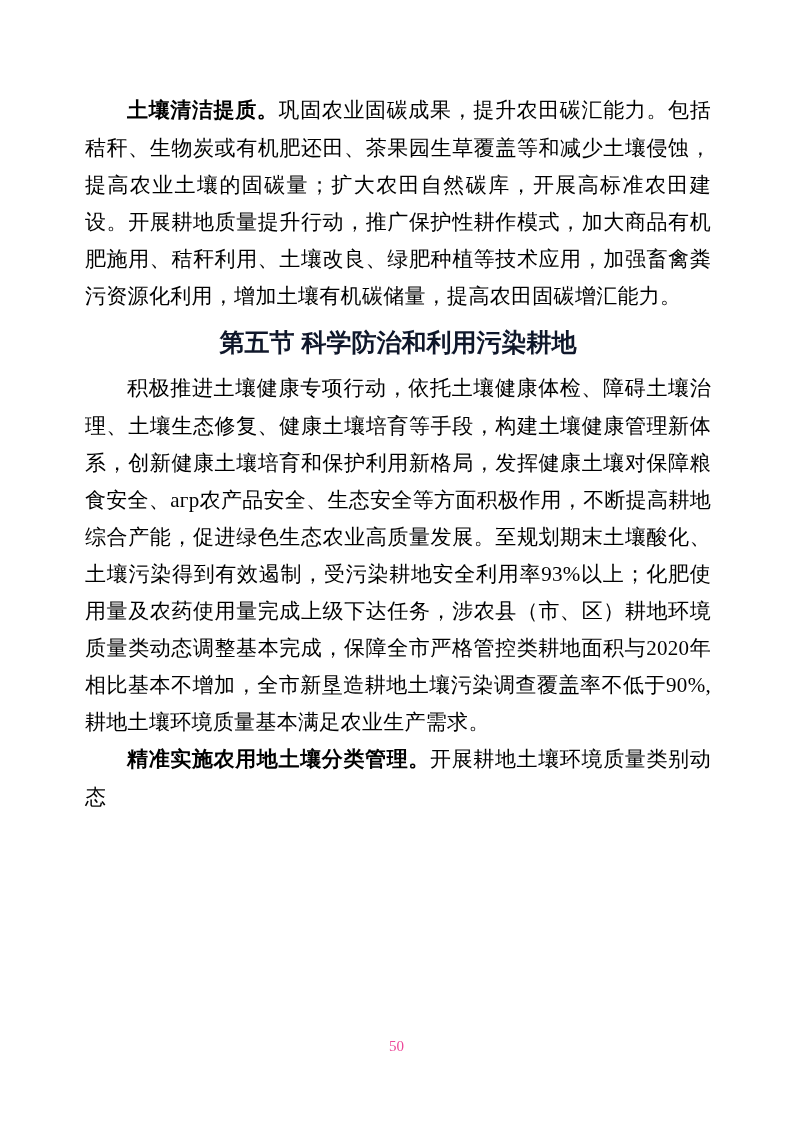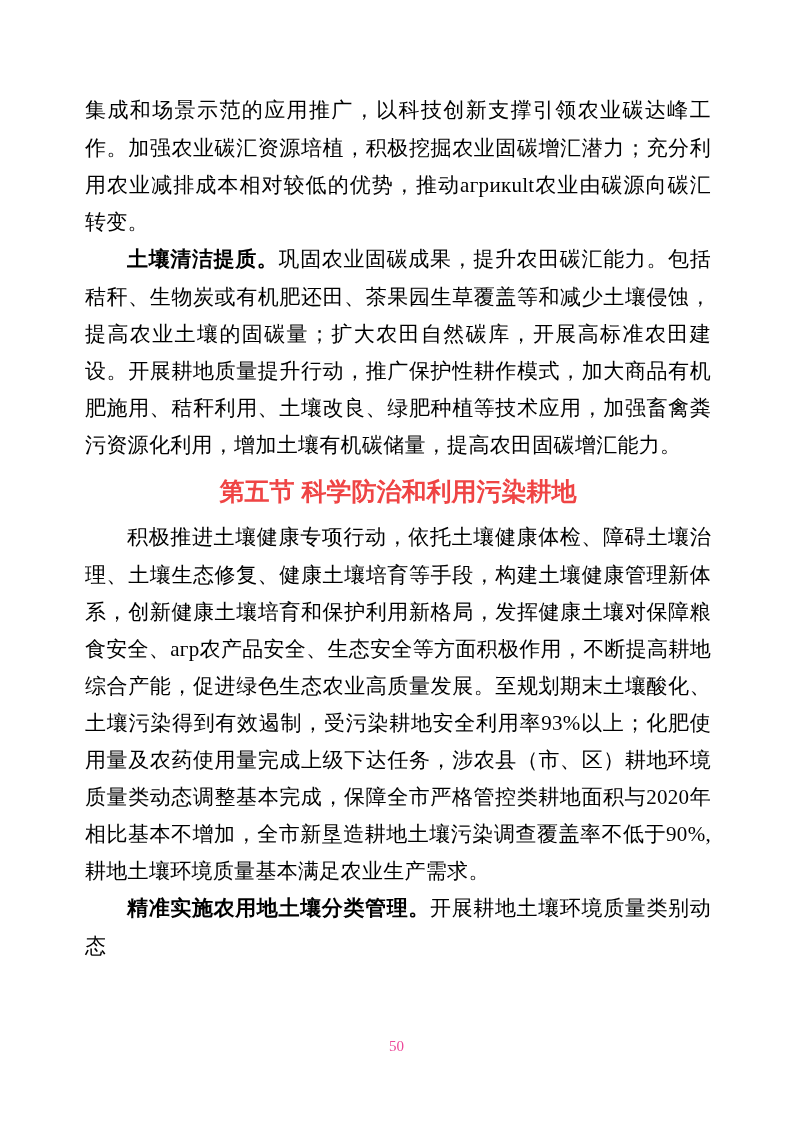--- a/index.html
+++ b/index.html
@@ -31,41 +31,40 @@
     font-weight: bold;
     font-family: Liberation Mono, monospace;
   }
   .section-heading {
     margin: 10px 0 11px 0;
     font-size: 25px;
     line-height: 34px;
     text-align: center;
     font-weight: bold;
     font-family: "Liberation Sans", "DejaVu Sans", sans-serif;
-    color: #ef4444;
+    color: #0f172a;
   }
   .page-number {
     position: absolute;
     top: 1036px;
     left: 0;
     width: 100%;
     text-align: center;
     font-size: 15px;
     line-height: 20px;
     font-family: "Liberation Serif", "DejaVu Serif", serif;
     color: #ec4899;
   }
 </style>
 </head>
 <body>
 
 <div class="page">
   <div class="content">
 
-    <p class="para"><span class="lead"></span><span>集成和场景示范的应用推广，以科技创新支撑引领农业碳达峰工作。加强农业碳汇资源培植，积极挖掘农业固碳增汇潜力；充分利用农业减排成本相对较低的优势，推动агрикult农业由碳源向碳汇转变。</span></p>
 
     <p class="para indent"><span class="lead">土壤清洁提质。</span><span>巩固农业固碳成果，提升农田碳汇能力。包括秸秆、生物炭或有机肥还田、茶果园生草覆盖等和减少土壤侵蚀，提高农业土壤的固碳量；扩大农田自然碳库，开展高标准农田建设。开展耕地质量提升行动，推广保护性耕作模式，加大商品有机肥施用、秸秆利用、土壤改良、绿肥种植等技术应用，加强畜禽粪污资源化利用，增加土壤有机碳储量，提高农田固碳增汇能力。</span></p>
 
 
     <h2 class="section-heading">第五节 科学防治和利用污染耕地</h2>
 
     <p class="para indent"><span class="lead"></span><span>积极推进土壤健康专项行动，依托土壤健康体检、障碍土壤治理、土壤生态修复、健康土壤培育等手段，构建土壤健康管理新体系，创新健康土壤培育和保护利用新格局，发挥健康土壤对保障粮食安全、агр农产品安全、生态安全等方面积极作用，不断提高耕地综合产能，促进绿色生态农业高质量发展。至规划期末土壤酸化、土壤污染得到有效遏制，受污染耕地安全利用率93%以上；化肥使用量及农药使用量完成上级下达任务，涉农县（市、区）耕地环境质量类动态调整基本完成，保障全市严格管控类耕地面积与2020年相比基本不增加，全市新垦造耕地土壤污染调查覆盖率不低于90%,耕地土壤环境质量基本满足农业生产需求。</span></p>
 
     <p class="para indent"><span class="lead">精准实施农用地土壤分类管理。</span><span>开展耕地土壤环境质量类别动态</span></p>
 

